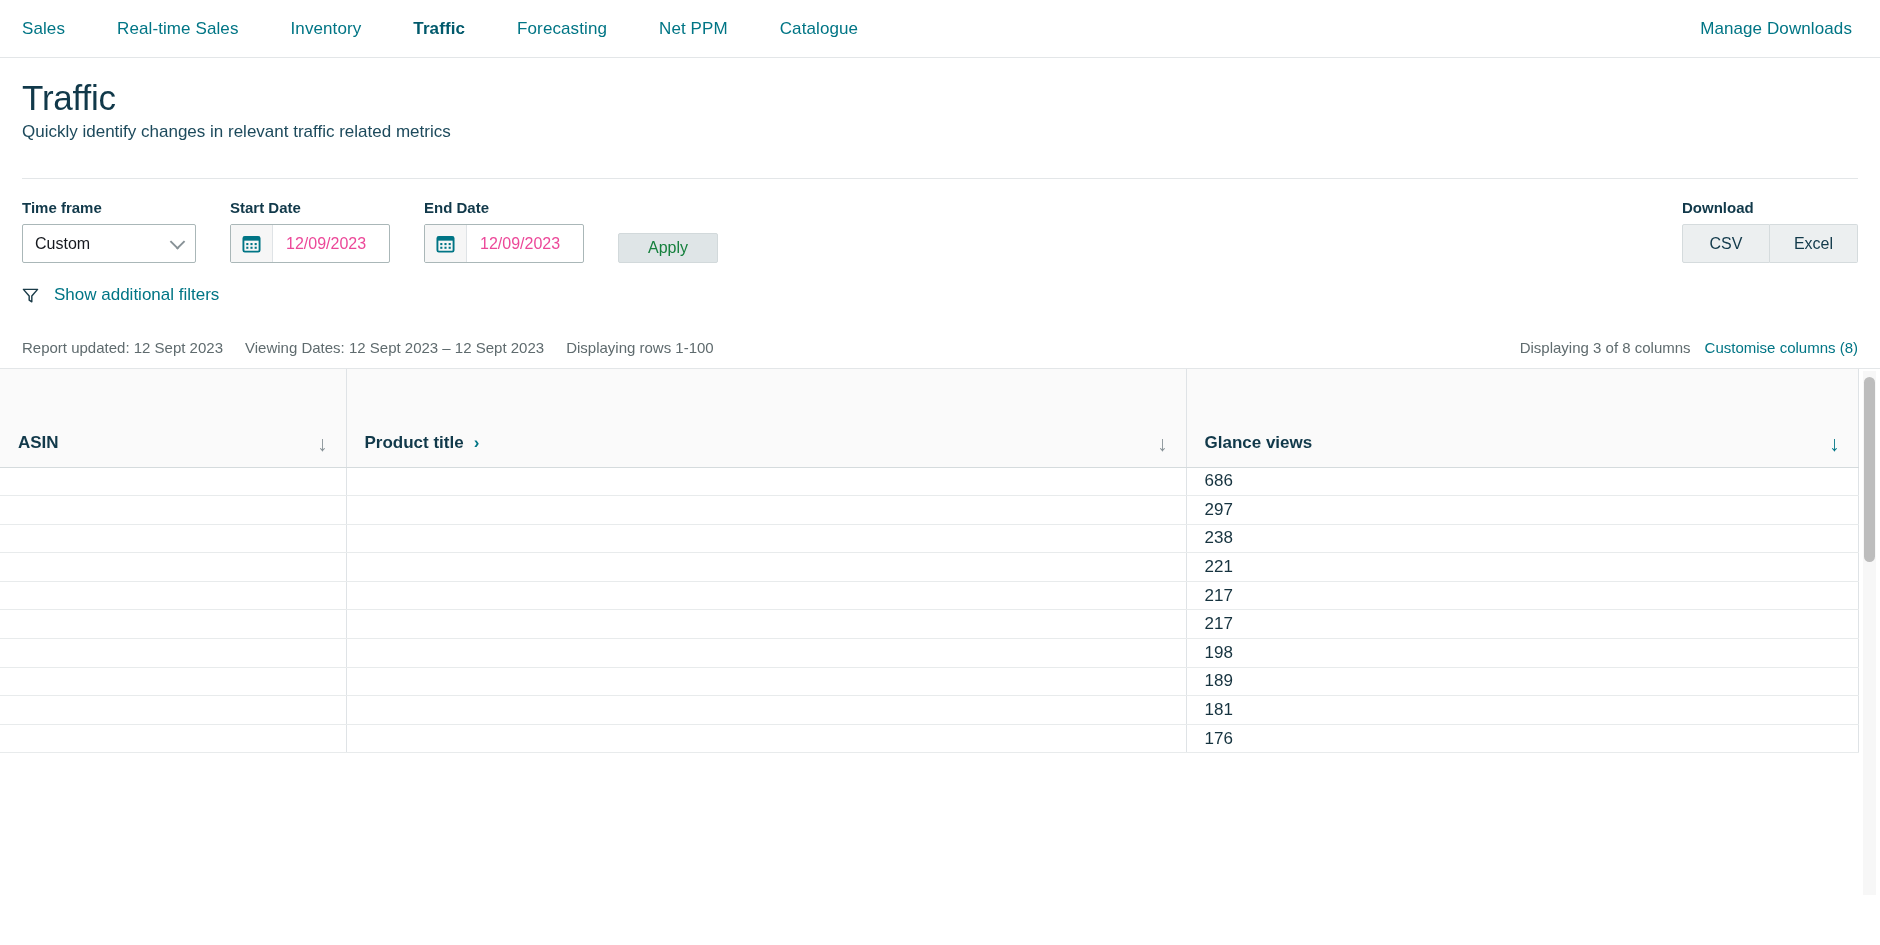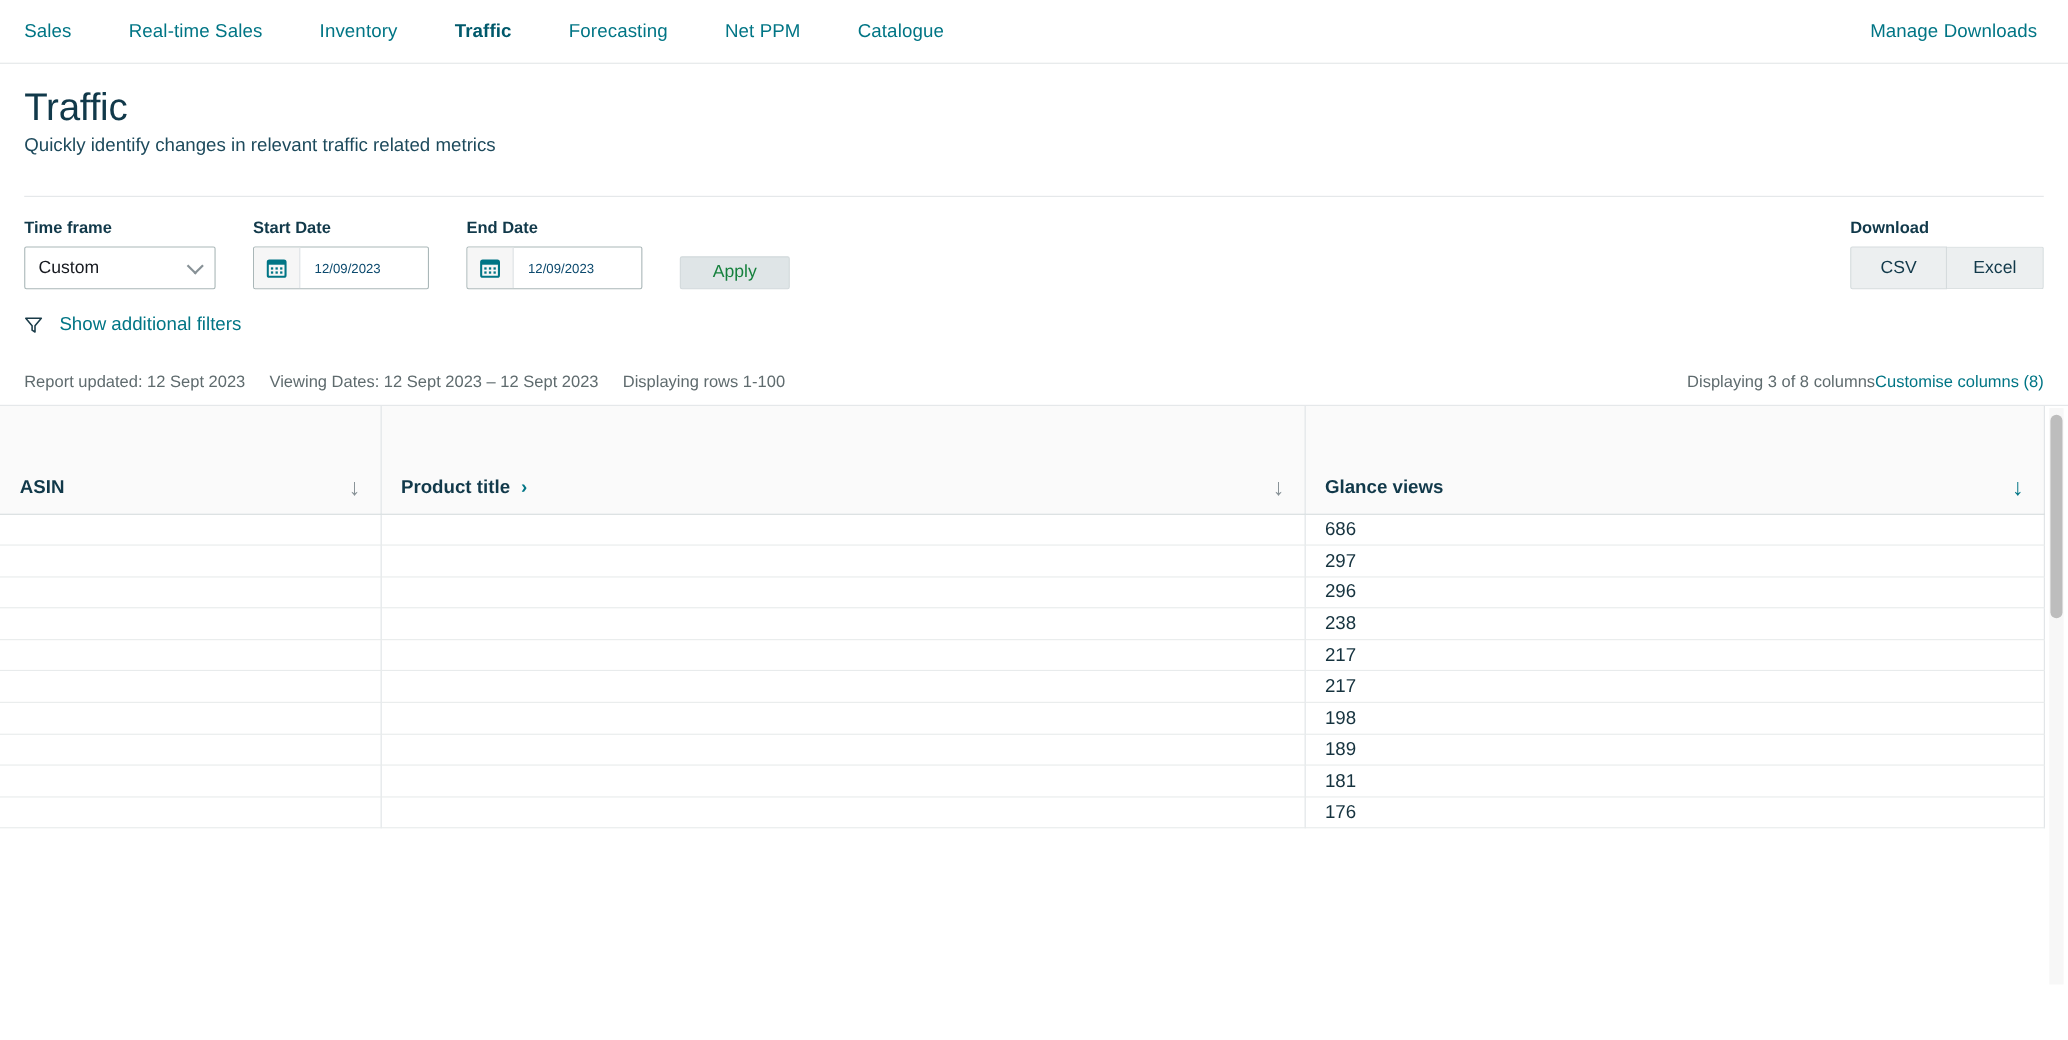--- a/index.html
+++ b/index.html
@@ -105,22 +105,22 @@
   .date-icon {
     width: 42px;
     background: #f6f6f6;
     border-right: 1px solid #dfe3e6;
     display: flex; align-items: center; justify-content: center;
   }
   .date-val {
     flex: 1;
     display: flex; align-items: center;
     padding-left: 13px;
-    font-size: 12px;
-    color: #0c4a6e;
+    font-size: 16px;
+    color: #ec4899;
   }
   .apply-btn {
     height: 30px;
     min-width: 100px;
     padding: 0 22px;
     background: #dfe5e7;
     border: 1px solid #d2d9db;
     border-radius: 2px;
     font-size: 16px;
     color: #15803d;
@@ -156,21 +156,21 @@
   }
 
   
   .meta-row {
     display: flex;
     padding: 34px 22px 12px 22px;
     font-size: 15px;
     color: #5f6b6e;
     gap: 22px;
   }
-  .meta-right { margin-left: auto; display: flex; align-items: center; }
+  .meta-right { margin-left: auto; display: flex; align-items: center; gap: 14px; }
   .meta-link { color: #007585; cursor: pointer; }
 
   
   .table-wrap {
     position: relative;
     border-top: 1px solid #e3e6e8;
     height: 528px;
     overflow: hidden;
   }
   table.grid {
@@ -378,26 +378,26 @@
           <td>686</td>
         </tr>
         <tr class="data-row">
           <td></td>
           <td></td>
           <td>297</td>
         </tr>
         <tr class="data-row">
           <td></td>
           <td></td>
-          <td>296</td>
-        </tr>
-        <tr class="data-row">
-          <td></td>
-          <td></td>
           <td>238</td>
+        </tr>
+        <tr class="data-row">
+          <td></td>
+          <td></td>
+          <td>221</td>
         </tr>
         <tr class="data-row">
           <td></td>
           <td></td>
           <td>217</td>
         </tr>
         <tr class="data-row">
           <td></td>
           <td></td>
           <td>217</td>

